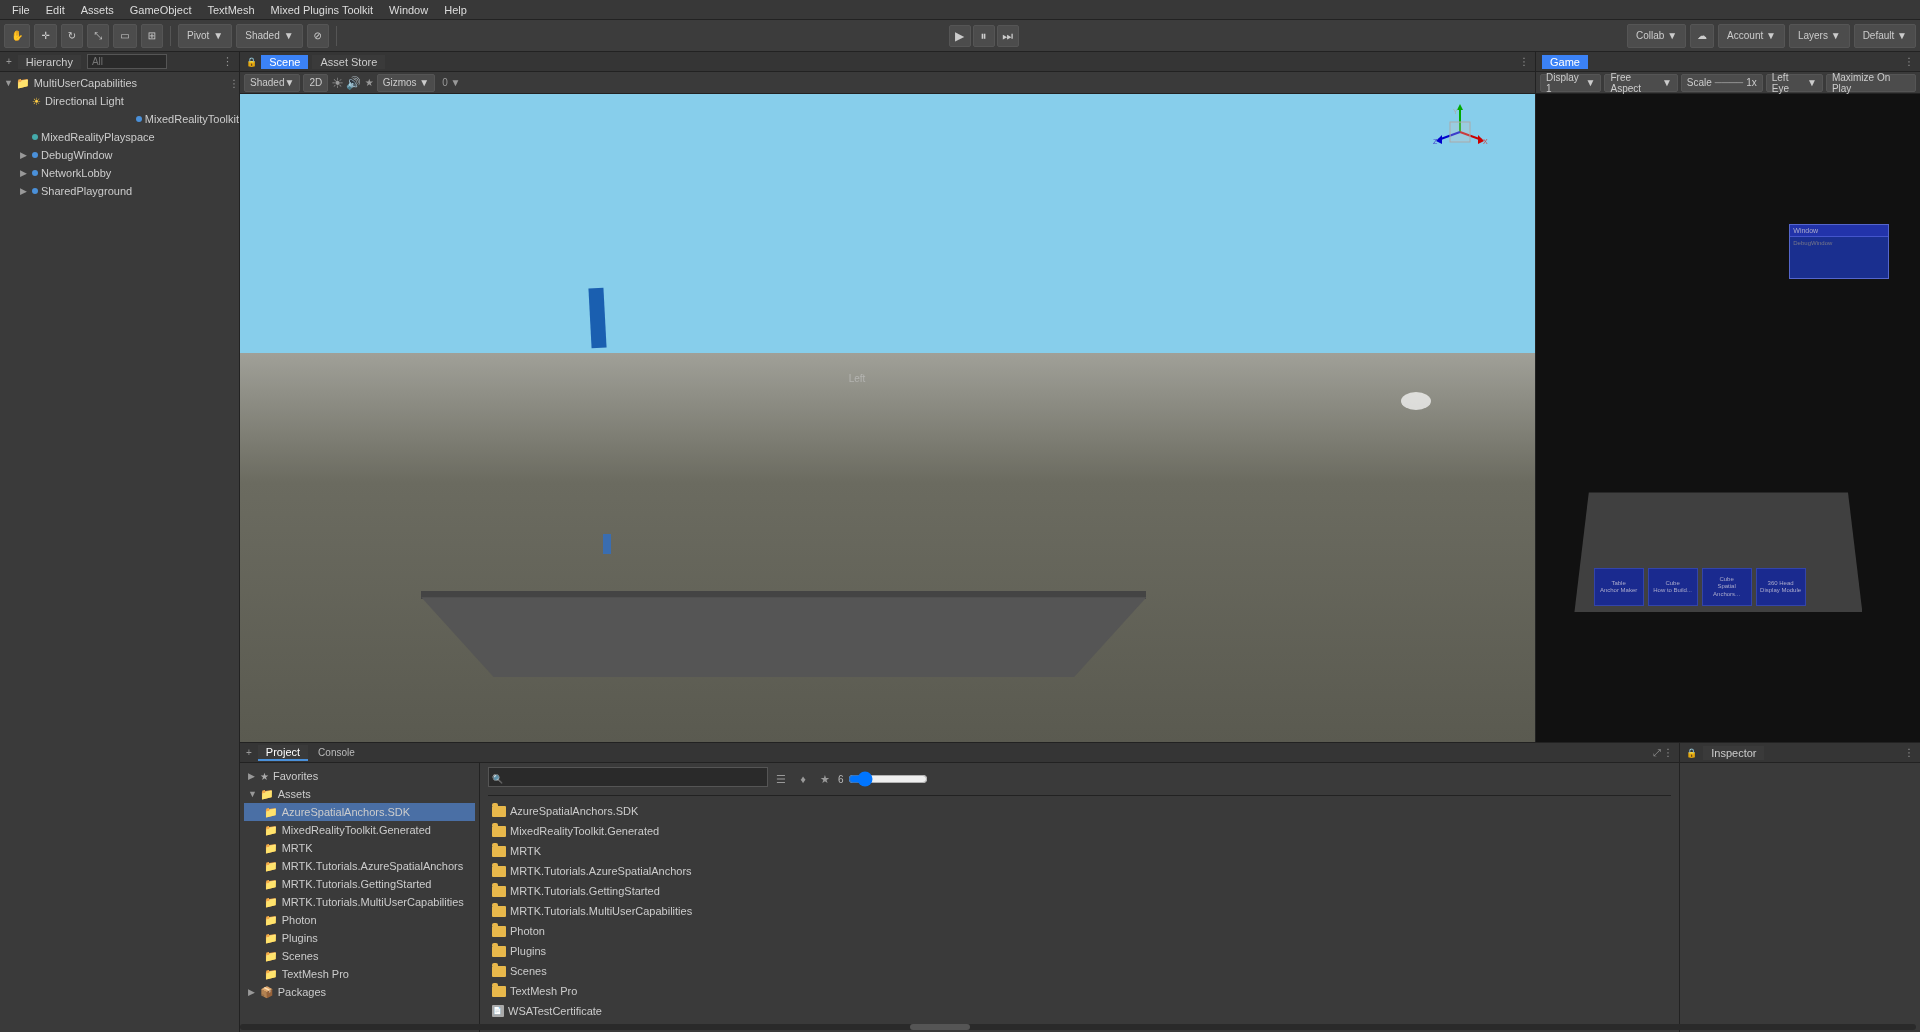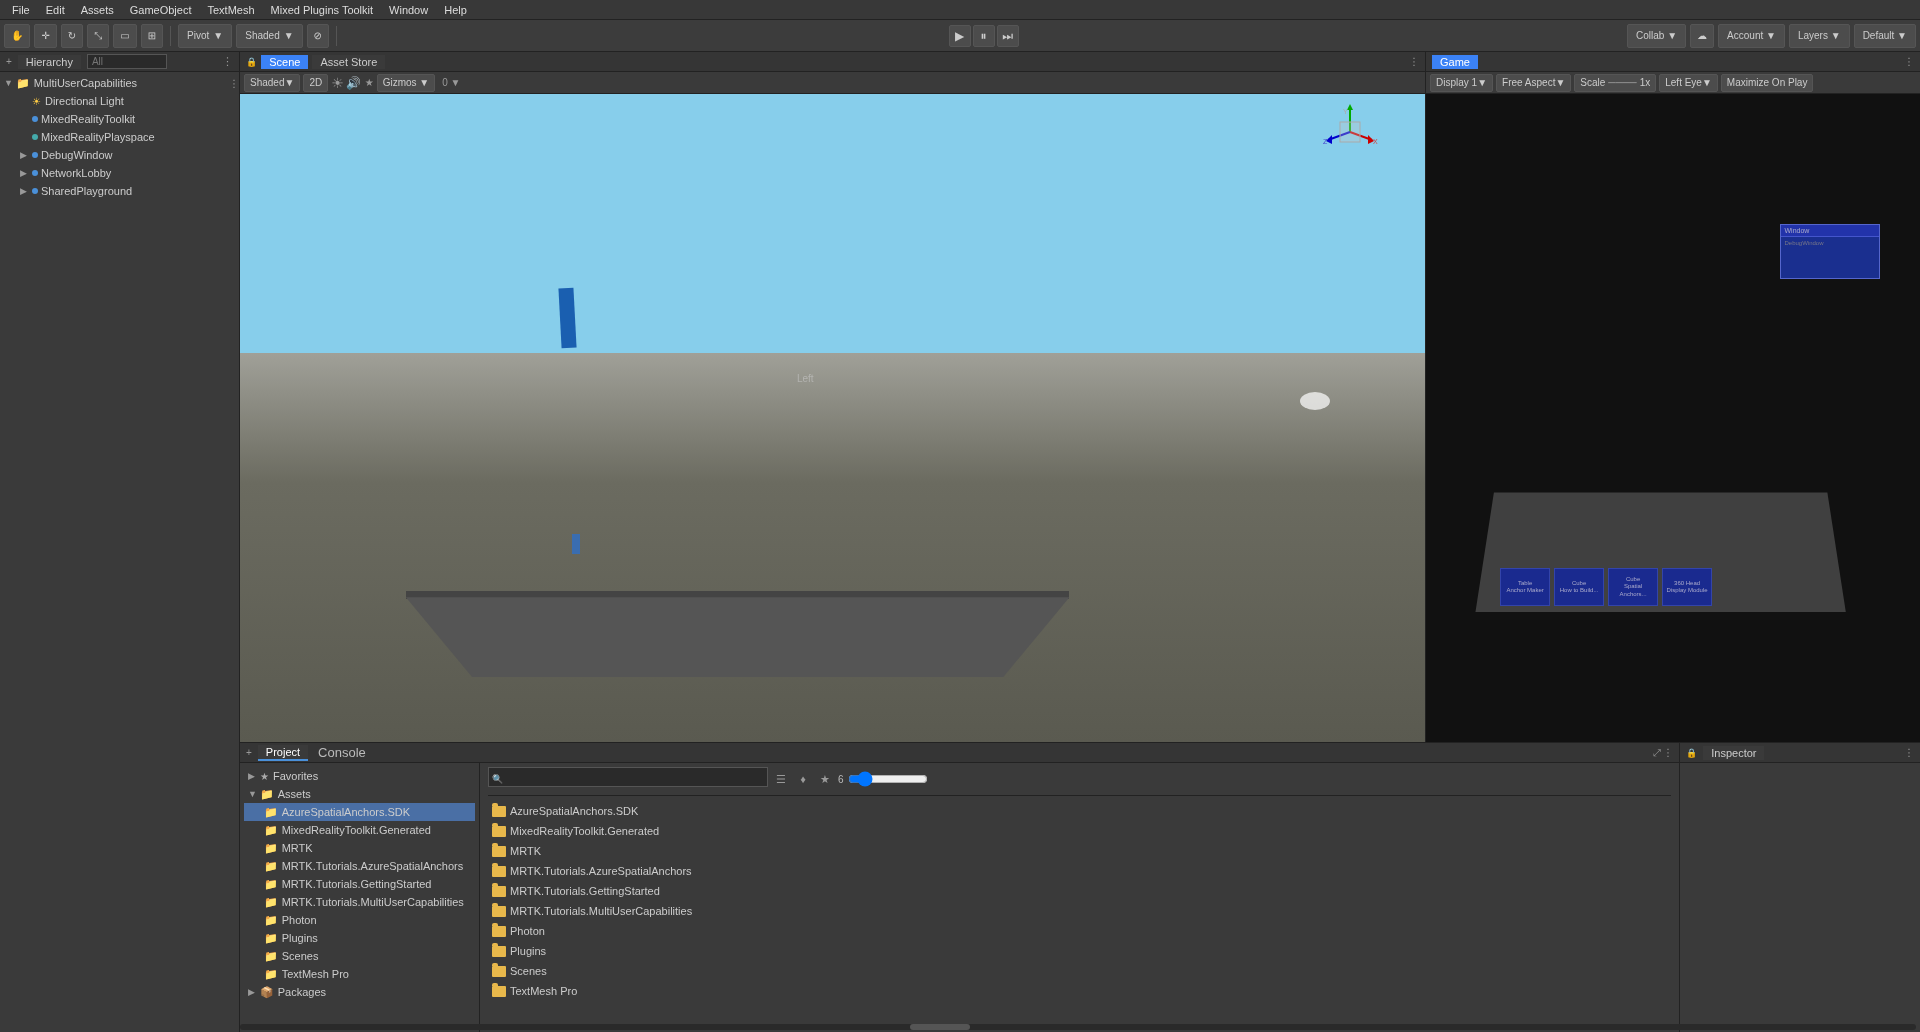--- a/index.html
+++ b/index.html
@@ -39,21 +39,21 @@
     .view-tab { padding: 1px 8px; cursor: pointer; color: #ccc; font-size: 11px; background: #3a3a3a; }
     .view-tab.active { background: #3b82f6; color: #fff; }
     .view-toolbar { height: 22px; background: #3a3a3a; display: flex; align-items: center; padding: 0 4px; gap: 3px; border-bottom: 1px solid #222; }
     .view-btn { height: 18px; background: #4c4c4c; border: 1px solid #555; color: #ccc; padding: 0 5px; font-size: 10px; cursor: pointer; border-radius: 2px; display: flex; align-items: center; }
     .view-canvas { flex: 1; position: relative; overflow: hidden; }
 
     
     .scene-bg { width: 100%; height: 100%; background: linear-gradient(180deg, #87ceeb 0%, #87ceeb 40%, #a0a098 40%, #6b6b60 60%, #5a5a50 100%); position: relative; }
 
     
-    #game-view { width: 494px; display: flex; flex-direction: column; }
+    #game-view { width: 384px; display: flex; flex-direction: column; }
     .game-canvas { flex: 1; background: #111; position: relative; overflow: hidden; }
     .game-card { position: absolute; bottom: 22%; width: 55px; height: 40px; background: #1a2a8f; border: 1px solid #4455aa; display: flex; flex-direction: column; align-items: center; justify-content: center; }
     .game-card span { font-size: 7px; color: #aac; text-align: center; }
 
     
     #bottom-area { height: 290px; display: flex; background: #3a3a3a; border-top: 1px solid #222; }
     #project-console { flex: 1; display: flex; flex-direction: column; border-right: 1px solid #222; }
     .bottom-toolbar { height: 20px; background: #353535; display: flex; align-items: center; padding: 0 6px; border-bottom: 1px solid #222; gap: 2px; }
     #project-layout { display: flex; flex: 1; overflow: hidden; }
 
@@ -172,21 +172,21 @@
         <span>MultiUserCapabilities</span>
         <span style="margin-left:auto; color:#999; font-size:10px;">⋮</span>
       </div>
 
       <div class="tree-item" style="padding-left:20px;">
         <span class="tree-arrow" style="width:12px;"></span>
         <span style="margin-right:4px; color:#ffcc44; font-size:10px;">☀</span>
         <span>Directional Light</span>
       </div>
 
-      <div class="tree-item" style="padding-left:20px;">
+      <div class="tree-item" style="padding-left:20px;justify-content:flex-end;">
         <span class="tree-arrow" style="width:12px;"></span>
         <span class="hierarchy-color-dot" style="background:#4a90d9;"></span>
         <span>MixedRealityToolkit</span>
       </div>
 
       <div class="tree-item" style="padding-left:20px;">
         <span class="tree-arrow" style="width:12px;"></span>
         <span class="hierarchy-color-dot" style="background:#44aaaa;"></span>
         <span>MixedRealityPlayspace</span>
       </div>
@@ -322,21 +322,21 @@
       </div>
 
     </div>
 
     <div id="bottom-area">
 
       <div id="project-console">
         <div class="bottom-toolbar">
           <span style="color:#999; font-size:10px; cursor:pointer; margin-right:4px;">+</span>
           <span style="padding:1px 8px; cursor:pointer; color:#fff; font-size:11px; background:#3a3a3a; border-bottom:2px solid #4a90d9;">Project</span>
-          <span style="padding:1px 8px; cursor:pointer; color:#bbb; font-size:13px;">Console</span>
+          <span style="padding:1px 8px; cursor:pointer; color:#bbb; font-size:10px;">Console</span>
           <span style="margin-left:auto; color:#999; font-size:10px;">⤢</span>
           <span style="color:#999; font-size:10px; cursor:pointer;">⋮</span>
         </div>
         <div id="project-layout">
 
           <div id="project-tree">
 
             <div class="proj-tree-item">
               <span class="tree-arrow">▶</span>
               <span style="margin-right:4px; color:#aaa; font-size:10px;">★</span>
@@ -444,20 +444,24 @@
             </div>
             <div class="proj-folder-item">
               <div class="proj-folder-small"></div>
               <span>Scenes</span>
             </div>
             <div class="proj-folder-item">
               <div class="proj-folder-small"></div>
               <span>TextMesh Pro</span>
             </div>
 
+            <div class="proj-file-item">
+              <div class="proj-file-icon" style="background:#aaa; color:#333; font-size:7px;">📄</div>
+              <span>WSATestCertificate</span>
+            </div>
 
             <div style="position:absolute; bottom:2px; left:240px; right:4px; height:6px; background:#2a2a2a; border-radius:3px;">
               <div style="width:60px; height:6px; background:#555; border-radius:3px; margin-left:40%;"></div>
             </div>
           </div>
         </div>
       </div>
 
       <div id="inspector">
         <div class="panel-header">

